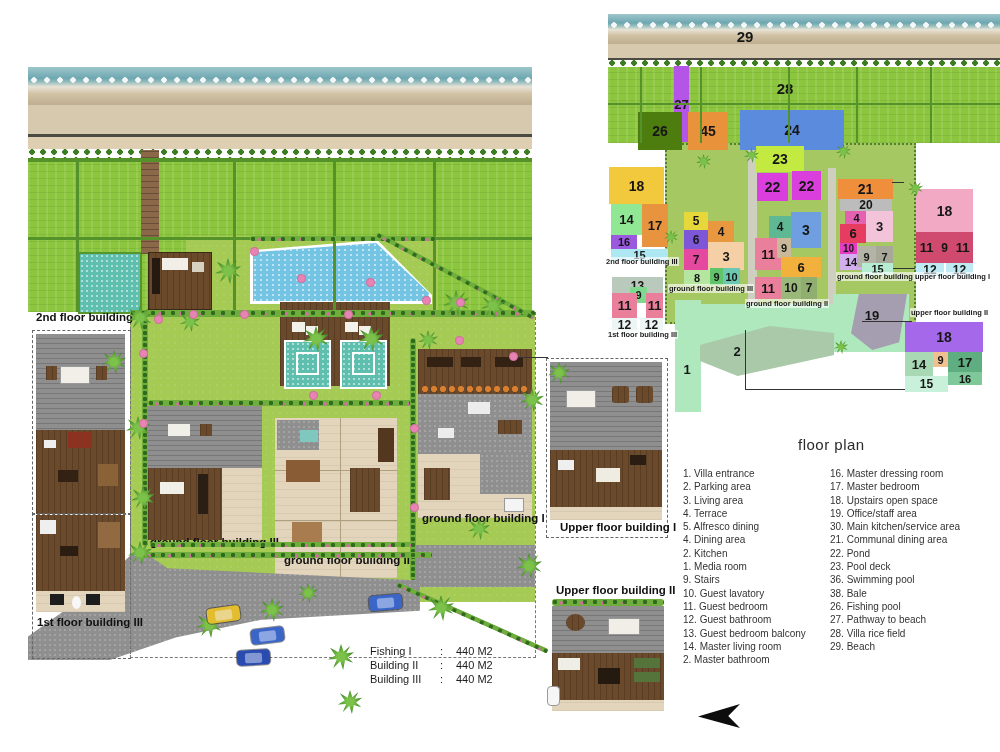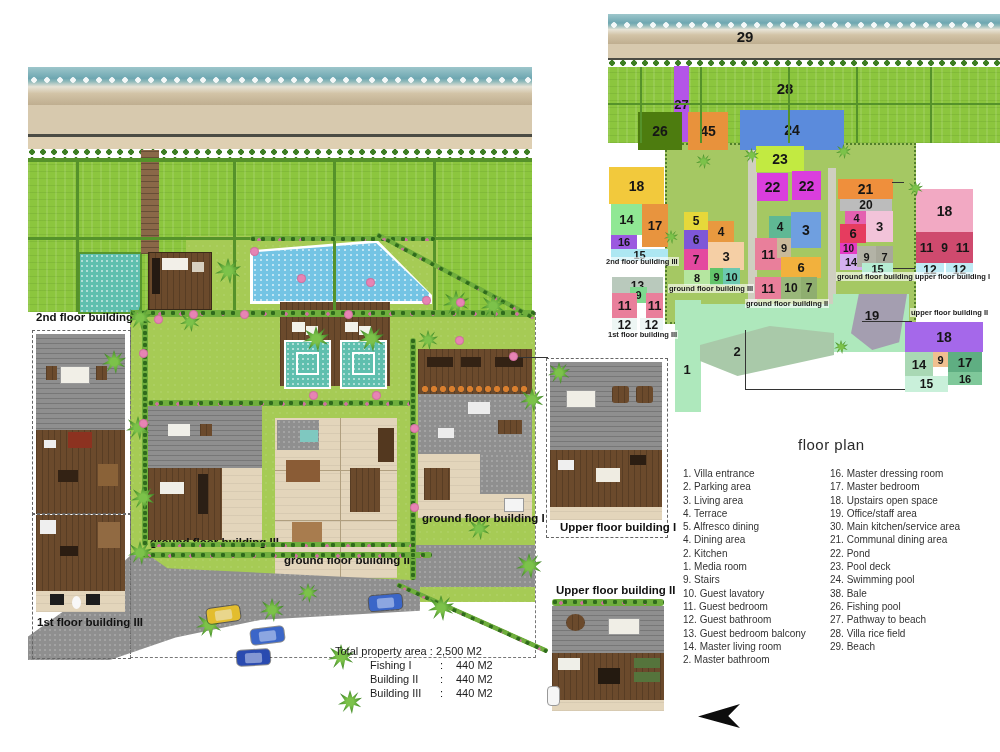--- a/index.html
+++ b/index.html
@@ -369,30 +369,29 @@
   </div>
 <div class="abs" id="legend-col2" style="left:830px;top:467px">
     <div class="legend-item">16. Master dressing room</div>
     <div class="legend-item">17. Master bedroom</div>
     <div class="legend-item">18. Upstairs open space</div>
     <div class="legend-item">19. Office/staff area</div>
     <div class="legend-item">30. Main kitchen/service area</div>
     <div class="legend-item">21. Communal dining area</div>
     <div class="legend-item">22. Pond</div>
     <div class="legend-item">23. Pool deck</div>
-    <div class="legend-item">24. Swimming pool</div>
+    <div class="legend-item">36. Swimming pool</div>
     <div class="legend-item">38. Bale</div>
     <div class="legend-item">26. Fishing pool</div>
     <div class="legend-item">27. Pathway to beach</div>
     <div class="legend-item">28. Villa rice field</div>
     <div class="legend-item">29. Beach</div>
   </div>
 
 <div class="abs" style="left:335px;top:644px;width:220px">
-  <div class="prop-line">Total property area : 2,500 M2</div>
   <div id="building-size-rows">
       <div class="prop-row">
         <span class="nm">Fishing I</span>
         <span class="cl">:</span>
         <span>440 M2</span>
       </div>
       <div class="prop-row">
         <span class="nm">Building II</span>
         <span class="cl">:</span>
         <span>440 M2</span>

